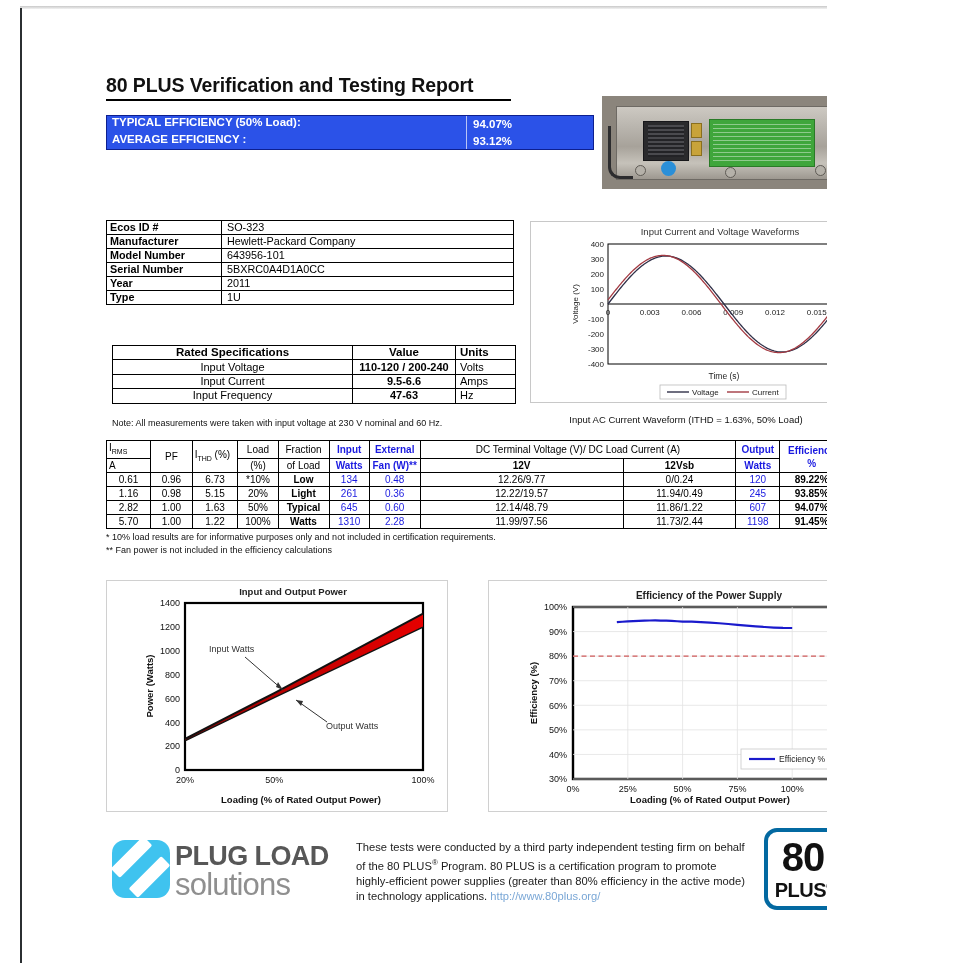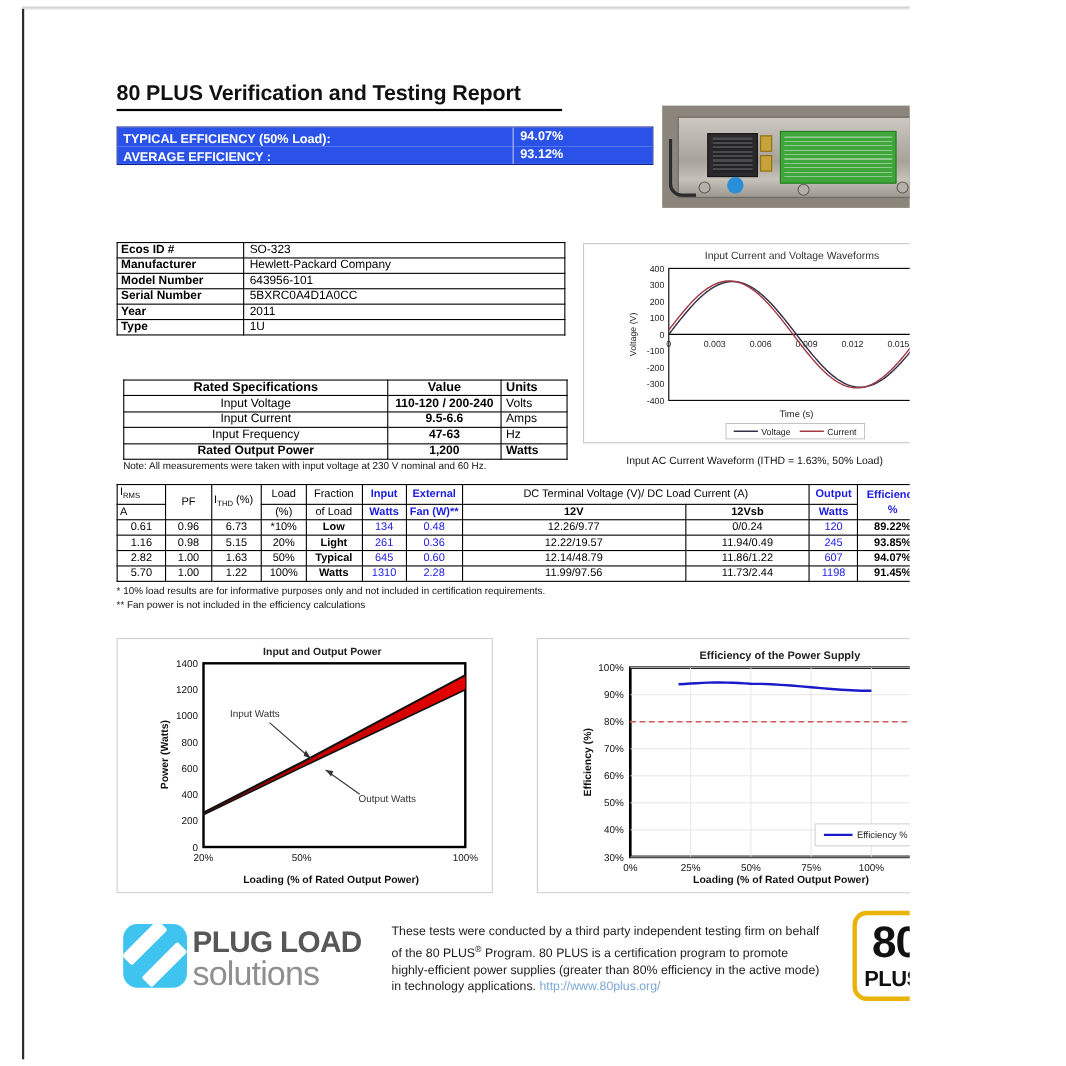--- a/index.html
+++ b/index.html
@@ -62,21 +62,21 @@
     position: absolute;
     left: 106px;
     top: 115px;
     width: 488px;
     border: 1px solid #0d1f8f;
     box-sizing: border-box;
   }
   .sum-row {
     display: flex;
     height: 16.5px;
-    align-items: flex-end;
+    align-items: flex-start;
     color: #ffffff;
     font-size: 11.5px;
     font-weight: bold;
   }
   .sum-row.bright { background: #2b52e8; }
   .sum-row.dark   { background: #12179a; }
   .sum-label { flex: 0 0 354px; padding-left: 5px; white-space: nowrap; }
   .sum-val {
     flex: 1 1 auto;
     padding-left: 6px;
@@ -272,23 +272,22 @@
     position: absolute; left: 63px; top: 31px;
     font-size: 31px; font-weight: normal; color: #8f8f8f; letter-spacing: -0.8px;
   }
   #footer-text {
     position: absolute; left: 356px; top: 840px; width: 390px;
     font-size: 11.2px; color: #1b1b1b; line-height: 15.2px;
   }
   #footer-text a { color: #7aa7d6; text-decoration: none; }
   #badge {
     position: absolute; left: 764px; top: 828px; width: 78px; height: 82px;
-    border: 4px solid #eab308; border-radius: 13px; background: #fff;
+    border: 4px solid #0369a1; border-radius: 13px; background: #fff;
     box-sizing: border-box;
-    margin-left: 11px;
   }
   #badge-80 {
     position: absolute; left: 0; right: 0; top: 3px;
     text-align: center; font-size: 40px; font-weight: bold; color: #111;
     letter-spacing: -1px; line-height: 44px;
   }
   #badge-plus {
     position: absolute; left: 0; right: 0; top: 47px;
     text-align: center; font-size: 20px; font-weight: bold; color: #111;
     letter-spacing: -0.5px;
@@ -376,25 +375,20 @@
       </tr>
       <tr>
         <td class="name">Input Current</td>
         <td class="val">9.5-6.6</td>
         <td class="unit">Amps</td>
       </tr>
       <tr>
         <td class="name">Input Frequency</td>
         <td class="val">47-63</td>
         <td class="unit">Hz</td>
-      </tr>
-      <tr>
-        <td class="name" style="font-weight:bold">Rated Output Power</td>
-        <td class="val">1,200</td>
-        <td class="unit" style="font-weight:bold">Watts</td>
       </tr>
     </tbody>
   </table>
   <div id="spec-note">Note: All measurements were taken with input voltage at 230 V nominal and 60 Hz.</div>
 
   <table class="grid" id="main-table">
     <colgroup>
       <col style="width:48px">
         <col style="width:45px">
         <col style="width:50px">

